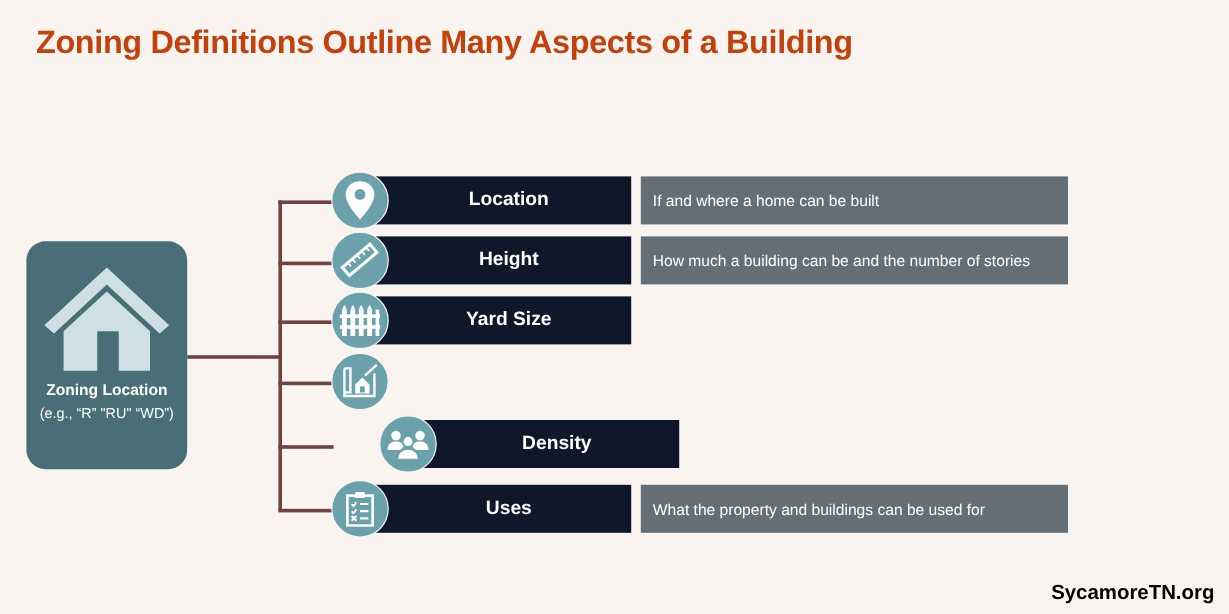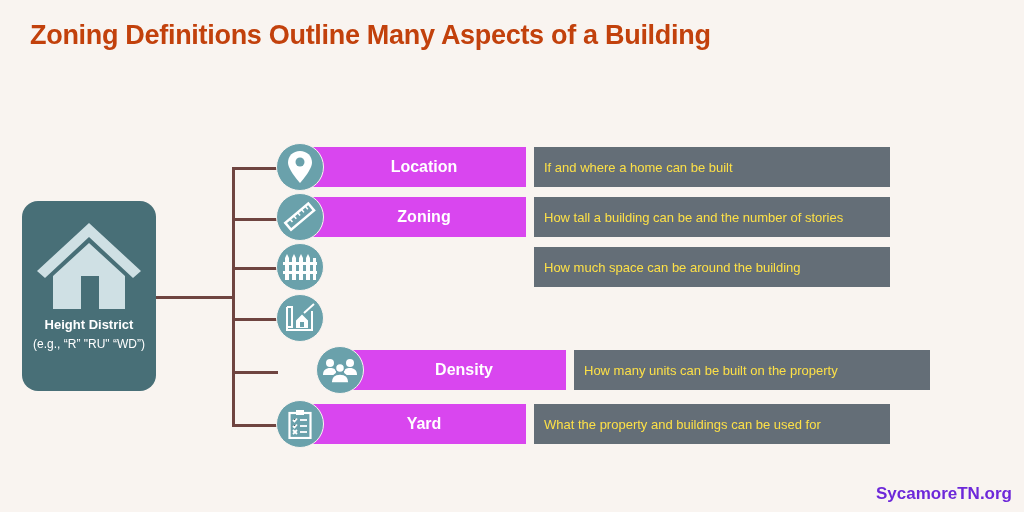--- a/index.html
+++ b/index.html
@@ -5,36 +5,36 @@
   html,body{margin:0;padding:0;}
   body{width:1024px;height:512px;background:#f9f4f0;position:relative;overflow:hidden;font-family:"Liberation Sans",sans-serif;}
   .title{position:absolute;left:30px;top:20px;font-size:27px;font-weight:bold;color:#c2410c;letter-spacing:-0.3px;}
   .district{position:absolute;left:22px;top:201px;width:134px;height:190px;background:#486f77;border-radius:16px;}
   .district svg{position:absolute;left:15px;top:20px;}
   .d-label{position:absolute;left:0;width:134px;text-align:center;color:#fff;}
   .d-name{top:116px;font-size:13px;font-weight:bold;}
   .d-sub{top:136px;font-size:12px;}
   .connector{position:absolute;background:#6f4440;}
   .row{position:absolute;left:0;width:1024px;height:40px;}
-  .row .bar{position:absolute;left:300px;width:226px;height:40px;background:#d946ef;color:#fff;font-weight:bold;font-size:16px;display:flex;align-items:center;justify-content:center;padding-left:22px;box-sizing:border-box;}
-  .row .desc{position:absolute;left:534px;width:356px;height:40px;background:#646e77;color:#fde047;font-size:13px;display:flex;align-items:center;padding-left:10px;box-sizing:border-box;}
+  .row .bar{position:absolute;left:300px;width:226px;height:40px;background:#0f172a;color:#fff;font-weight:bold;font-size:16px;display:flex;align-items:center;justify-content:center;padding-left:22px;box-sizing:border-box;}
+  .row .desc{position:absolute;left:534px;width:356px;height:40px;background:#646e77;color:#ffffff;font-size:13px;display:flex;align-items:center;padding-left:10px;box-sizing:border-box;}
   .row .icon{position:absolute;left:276px;top:-4px;width:48px;height:48px;border-radius:50%;background:#6aa1ab;border:1.5px solid #f9f4f0;box-sizing:border-box;display:flex;align-items:center;justify-content:center;}
-  .footer{position:absolute;right:12px;bottom:8px;font-size:17px;font-weight:bold;color:#6d28d9;}
+  .footer{position:absolute;right:12px;bottom:8px;font-size:17px;font-weight:bold;color:#000000;}
 </style>
 </head>
 <body>
 
 <div class="title">Zoning Definitions Outline Many Aspects of a Building</div>
 
 <div class="district">
   <svg width="104" height="90" viewBox="0 0 104 90">
     <polygon points="52,2 104,50 96,57 52,16 8,57 0,50" fill="#cfe0e4"></polygon>
     <polygon points="52,22 88,55 88,88 62,88 62,55 44,55 44,88 16,88 16,55" fill="#cfe0e4"></polygon>
   </svg>
-  <div class="d-label d-name">Height District</div>
+  <div class="d-label d-name">Zoning Location</div>
   <div class="d-label d-sub">(e.g., “R” "RU" “WD”)</div>
 </div>
 
 <div class="connector" style="left:156px;top:296px;width:78px;height:3px;"></div>
 <div class="connector" style="left:232px;top:167px;width:3px;height:259px;"></div>
 <div class="connector" style="left:232px;top:167px;width:46px;height:3px;"></div>
 <div class="connector" style="left:232px;top:218px;width:46px;height:3px;"></div>
 <div class="connector" style="left:232px;top:267px;width:46px;height:3px;"></div>
 <div class="connector" style="left:232px;top:318px;width:46px;height:3px;"></div>
 <div class="connector" style="left:232px;top:371px;width:46px;height:3px;"></div>
@@ -45,38 +45,38 @@
   <div class="desc">If and where a home can be built</div>
   <div class="icon">
     <svg width="26" height="34" viewBox="0 0 26 34">
         <path d="M13 1C6 1 1 6 1 12.5 1 20 13 33 13 33S25 20 25 12.5C25 6 20 1 13 1Z" fill="#fff"></path>
         <circle cx="13" cy="12" r="4.5" fill="#6aa1ab"></circle>
       </svg>
   </div>
 </div>
 
 <div class="row" style="top:197px;">
-  <div class="bar">Zoning</div>
-  <div class="desc">How tall a building can be and the number of stories</div>
+  <div class="bar">Height</div>
+  <div class="desc">How much a building can be and the number of stories</div>
   <div class="icon">
     <svg width="34" height="34" viewBox="0 0 34 34">
         <g transform="rotate(-40 17 17)">
           <rect x="2" y="12" width="30" height="9" fill="none" stroke="#fff" stroke-width="2.5"></rect>
           <line x1="8" y1="12" x2="8" y2="16" stroke="#fff" stroke-width="1.5"></line>
           <line x1="13" y1="12" x2="13" y2="16" stroke="#fff" stroke-width="1.5"></line>
           <line x1="18" y1="12" x2="18" y2="16" stroke="#fff" stroke-width="1.5"></line>
           <line x1="23" y1="12" x2="23" y2="16" stroke="#fff" stroke-width="1.5"></line>
           <line x1="28" y1="12" x2="28" y2="16" stroke="#fff" stroke-width="1.5"></line>
         </g>
       </svg>
   </div>
 </div>
 
 <div class="row" style="top:247px;">
-  <div class="desc">How much space can be around the building</div>
+  <div class="bar">Yard Size</div>
   <div class="icon">
     <svg width="34" height="26" viewBox="0 0 34 26">
         <g fill="#fff">
           <rect x="2" y="4" width="4" height="22"></rect>
           <rect x="9" y="4" width="4" height="22"></rect>
           <rect x="16" y="4" width="4" height="22"></rect>
           <rect x="23" y="4" width="4" height="22"></rect>
           <rect x="30" y="4" width="3" height="22"></rect>
           <polygon points="2,4 4,0 6,4"></polygon>
           <polygon points="9,4 11,0 13,4"></polygon>
@@ -98,37 +98,36 @@
           <path d="M13 18L18 13 23 18V24H13Z" fill="#fff"></path>
           <line x1="20" y1="10" x2="30" y2="1"></line>
         </g>
         <rect x="16" y="19" width="4" height="5" fill="#6aa1ab"></rect>
       </svg>
   </div>
 </div>
 
 <div class="row" style="top:350px;margin-left:40px;">
   <div class="bar">Density</div>
-  <div class="desc">How many units can be built on the property</div>
   <div class="icon">
     <svg width="36" height="26" viewBox="0 0 36 26">
         <g fill="#fff">
           <circle cx="8" cy="6" r="4"></circle>
           <circle cx="28" cy="6" r="4"></circle>
           <path d="M1 18C1 13 4 11 8 11S13 12 14 14 11 18 11 18Z"></path>
           <path d="M35 18C35 13 32 11 28 11S23 12 22 14 25 18 25 18Z"></path>
           <circle cx="18" cy="11" r="4.5" stroke="#6aa1ab" stroke-width="1.5"></circle>
           <path d="M9 26C9 20 13 17 18 17S27 20 27 26Z" stroke="#6aa1ab" stroke-width="1.5"></path>
         </g>
       </svg>
   </div>
 </div>
 
 <div class="row" style="top:404px;">
-  <div class="bar">Yard</div>
+  <div class="bar">Uses</div>
   <div class="desc">What the property and buildings can be used for</div>
   <div class="icon">
     <svg width="24" height="30" viewBox="0 0 24 30">
         <rect x="1.5" y="4" width="21" height="25" fill="none" stroke="#fff" stroke-width="2.2"></rect>
         <rect x="8" y="1" width="8" height="5" fill="#fff"></rect>
         <g stroke="#fff" stroke-width="1.8">
           <path d="M5 11L6.5 12.5 9 9.5"></path>
           <line x1="12" y1="11" x2="19" y2="11"></line>
           <path d="M5 17L6.5 18.5 9 15.5"></path>
           <line x1="12" y1="17" x2="19" y2="17"></line>

